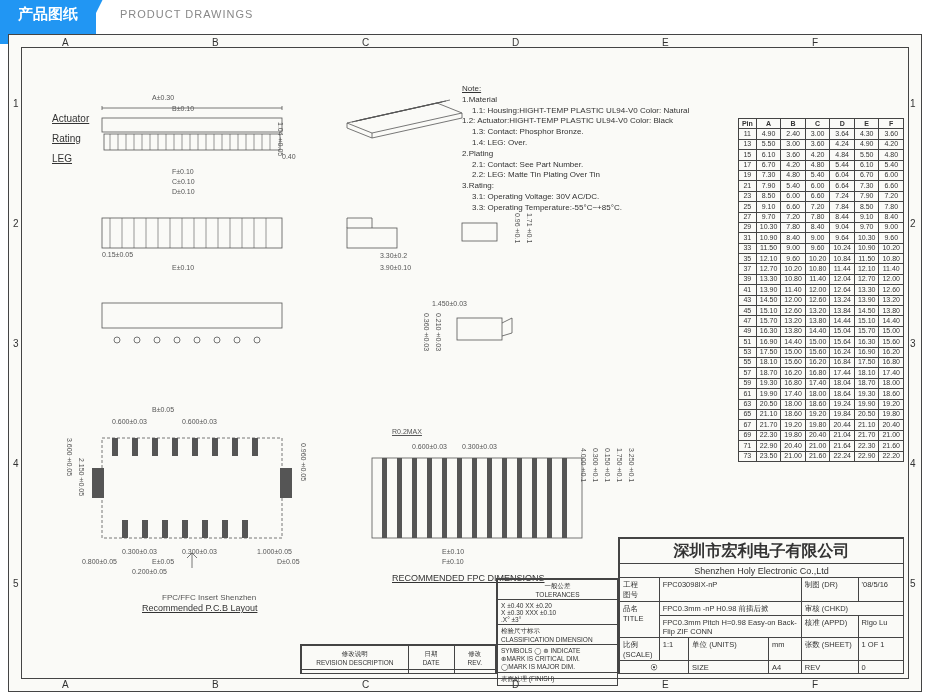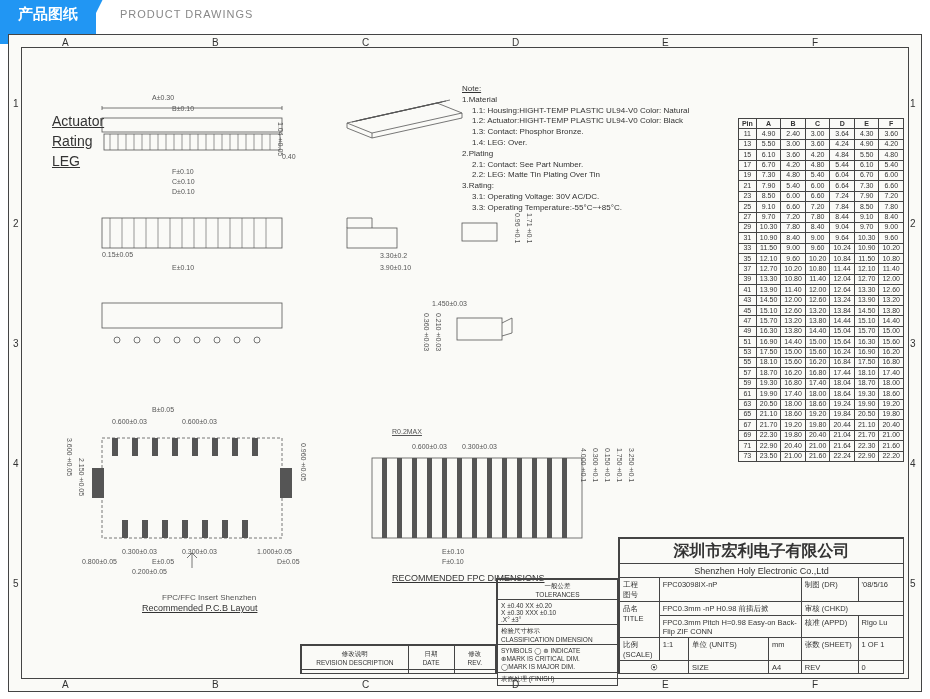--- a/index.html
+++ b/index.html
@@ -5,21 +5,21 @@
   * { box-sizing: border-box; }
   html, body { margin: 0; padding: 0; width: 930px; height: 699px; font-family: Arial, sans-serif; background: #fff; }
   .header { display: flex; align-items: center; height: 28px; }
   .header-tab { background: #2196F3; color: #fff; padding: 20px 18px; font-size: 15px; font-weight: bold; position: relative; }
   .header-tab::after { content: ""; position: absolute; right: -14px; top: 0; width: 0; height: 0; border-top: 28px solid #2196F3; border-right: 14px solid transparent; }
   .header-sub { color: #888; font-size: 11px; margin-left: 24px; letter-spacing: 1px; }
   .sheet { position: absolute; top: 34px; left: 8px; width: 914px; height: 658px; border: 1px solid #444; background: #fafaf7; }
   .sheet-inner { position: absolute; top: 12px; left: 12px; right: 12px; bottom: 12px; border: 1px solid #444; }
   .zone-label { position: absolute; font-size: 10px; color: #333; }
   .drawing-area { position: absolute; top: 0; left: 0; right: 0; bottom: 0; font-size: 8px; color: #333; }
-  .labeled { position: absolute; font-size: 14px; color: #333; text-decoration: underline; }
+  .labeled { position: absolute; font-size: 10px; color: #333; text-decoration: underline; }
   .dim { position: absolute; font-size: 7px; color: #555; }
   .notes { position: absolute; top: 36px; left: 440px; width: 270px; font-size: 8px; line-height: 1.35; color: #333; }
   .notes .hd { text-decoration: underline; }
   .pin-table { position: absolute; top: 70px; right: 4px; border: 1px solid #444; border-collapse: collapse; font-size: 7px; }
   .pin-table th, .pin-table td { border: 1px solid #444; padding: 0.5px 3px; text-align: center; line-height: 1.2; }
   .title-block { position: absolute; right: 4px; bottom: 4px; width: 286px; border-top: 1px solid #444; border-left: 1px solid #444; font-size: 7.5px; }
   .title-block table { width: 100%; border-collapse: collapse; }
   .title-block td { border: 1px solid #444; padding: 1.5px 3px; vertical-align: top; }
   .company { font-weight: bold; font-size: 16px; text-align: center; }
   .company-en { font-size: 9px; text-align: center; }
@@ -239,21 +239,21 @@
       <div class="dim" style="left:594px;top:400px;writing-mode:vertical-rl">1.750±0.1</div>
       <div class="dim" style="left:606px;top:400px;writing-mode:vertical-rl">3.250±0.1</div>
       <div class="dim" style="left:420px;top:500px">E±0.10</div>
       <div class="dim" style="left:420px;top:510px">F±0.10</div>
       <div class="rec-text" style="left:370px;top:525px">RECOMMENDED FPC DIMENSIONS</div>
 
       <div class="notes">
         <div class="hd">Note:</div>
         <div>1.Material</div>
         <div style="margin-left:10px">1.1: Housing:HIGHT-TEMP PLASTIC UL94-V0   Color: Natural</div>
-        <div style="margin-left:10px">1.2: Actuator:HIGHT-TEMP PLASTIC UL94-V0   Color: Black</div>
+        <div style="">1.2: Actuator:HIGHT-TEMP PLASTIC UL94-V0   Color: Black</div>
         <div style="margin-left:10px">1.3: Contact: Phosphor Bronze.</div>
         <div style="margin-left:10px">1.4: LEG: Over.</div>
         <div>2.Plating</div>
         <div style="margin-left:10px">2.1: Contact: See Part Number.</div>
         <div style="margin-left:10px">2.2: LEG: Matte Tin Plating Over Tin</div>
         <div>3.Rating:</div>
         <div style="margin-left:10px">3.1: Operating Voltage: 30V AC/DC.</div>
         <div style="margin-left:10px">3.3: Operating Temperature:-55°C~+85°C.</div>
       </div>
 

